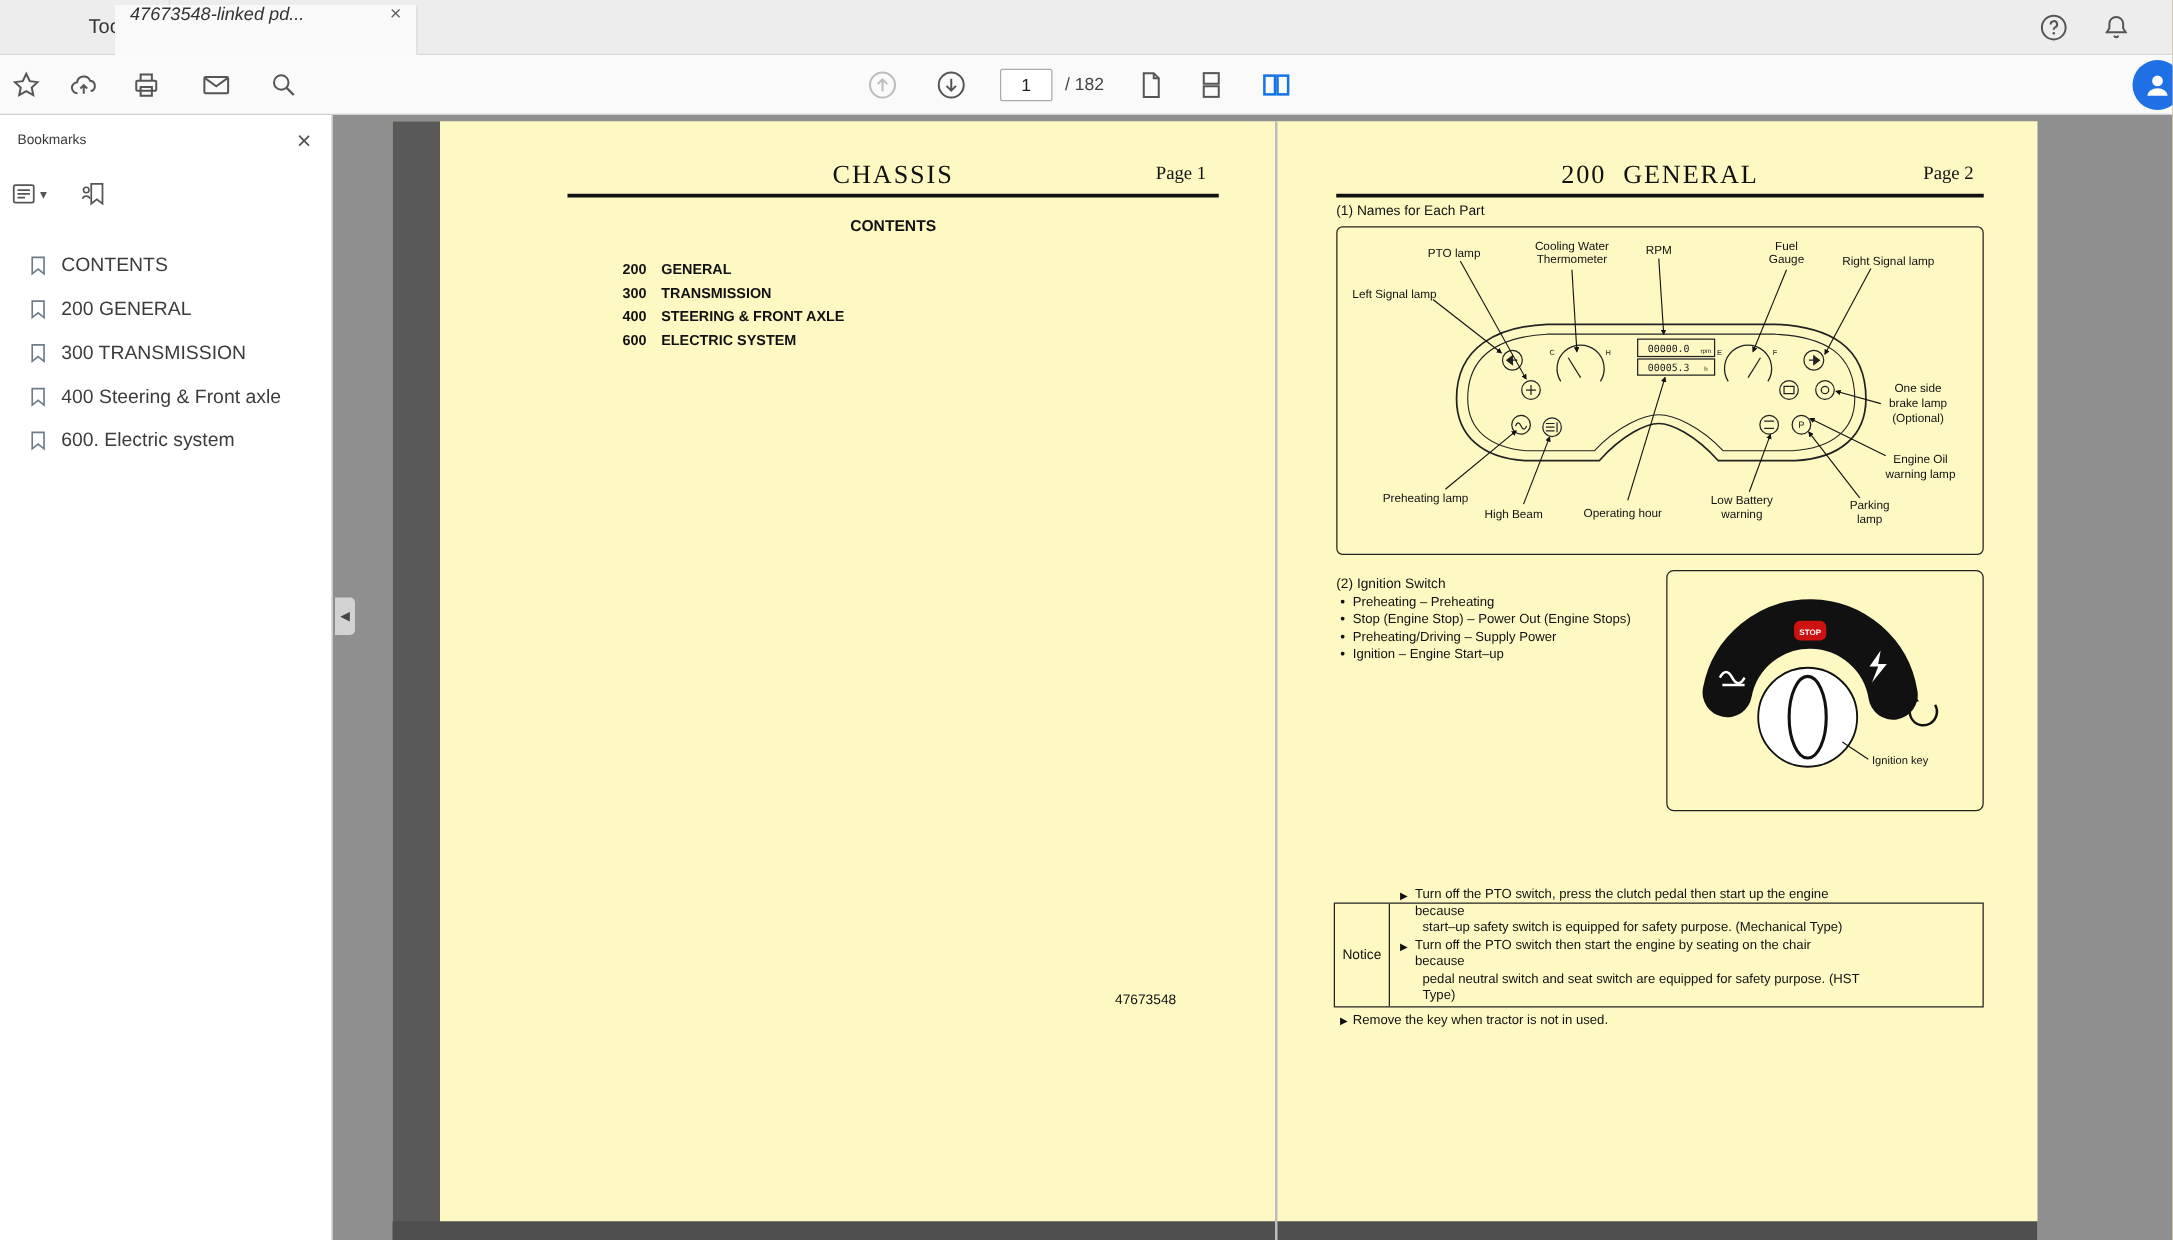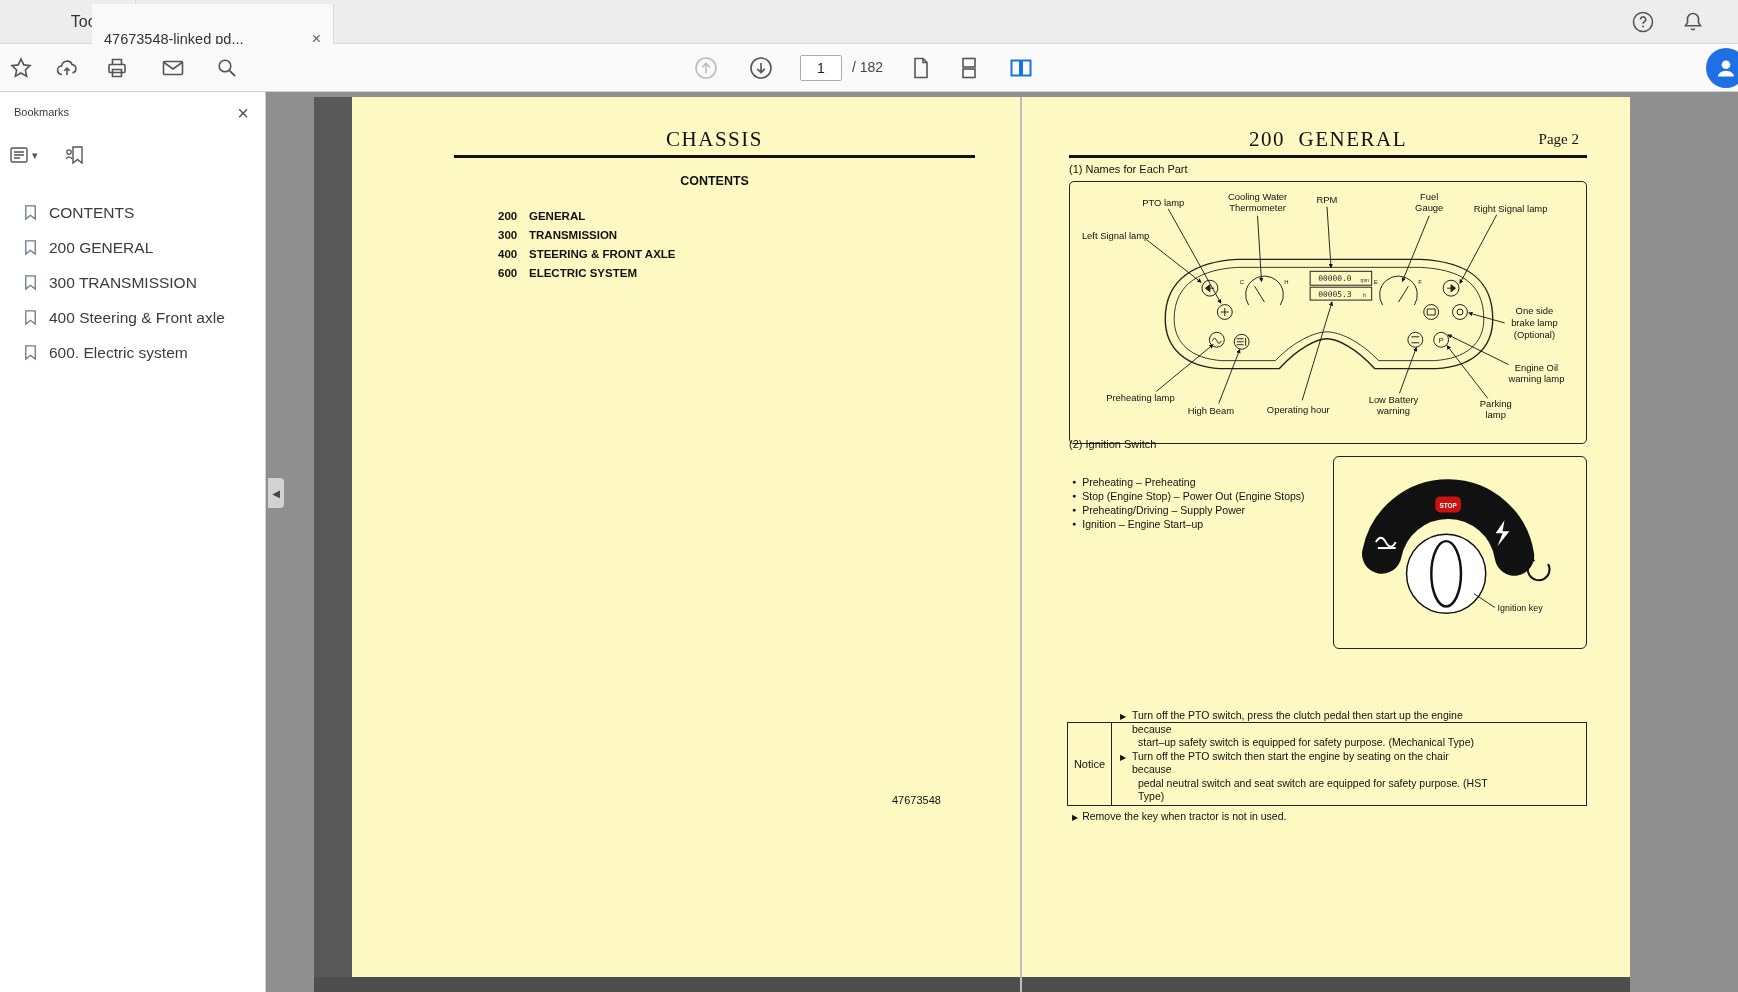--- a/index.html
+++ b/index.html
@@ -5,21 +5,21 @@
   * { margin:0; padding:0; box-sizing:border-box; }
   html,body { width:1738px; height:992px; overflow:hidden; }
   body { position:relative; font-family:"Liberation Sans",sans-serif; background:#8f8f8f; }
   svg { display:block; }
 
   
   .tabbar { position:absolute; left:0; top:0; width:1738px; height:44px; background:#ededed; border-bottom:1px solid #d8d8d8; }
   .tab-tools { position:absolute; left:0; top:0; width:92px; height:43px; display:flex; align-items:center; justify-content:center;
                font-size:16px; color:#333; border-right:1px solid #d8d8d8; cursor:pointer;margin-left:44px; }
   .tab-doc { position:absolute; left:92px; top:4px; width:242px; height:43px; background:#f9f9f9; border-right:1px solid #d8d8d8;
-             display:flex; align-items:flex-end; padding:0 12px; font-size:14.5px; color:#333; cursor:pointer; }
+             display:flex; align-items:flex-start; padding:0 12px; font-size:14.5px; color:#333; cursor:pointer;font-style:italic; }
   .tab-doc .close-x { margin-left:auto; font-size:16px; color:#666; cursor:pointer; line-height:1; }
   .tb-right { position:absolute; top:9px; width:26px; height:26px; cursor:pointer; }
   .tb-help { left:1630px; }
   .tb-bell { left:1680px; }
 
   
   .toolbar { position:absolute; left:0; top:44px; width:1738px; height:48px; background:#fafafa; border-bottom:1px solid #cfcfcf; }
   .tool-btn { position:absolute; top:11px; width:26px; height:26px; cursor:pointer; }
   .t-star { left:8px; } .t-cloud { left:54px; } .t-print { left:104px; } .t-mail { left:160px; } .t-zoom { left:214px; }
   .t-up { left:693px; } .t-down { left:748px; }
@@ -63,21 +63,21 @@
   .p1-contents { position:absolute; left:102px; top:77px; width:521px; text-align:center; font-size:12.5px; font-weight:bold; color:#111; }
   .p1-toc { position:absolute; left:146px; top:110px; font-size:11.5px; font-weight:bold; color:#111; line-height:19px; }
   .p1-toc .num { display:inline-block; width:31px; }
   .p1-docnum { position:absolute; left:540px; top:697px; font-size:11px; color:#111; }
 
   
   .p2-title { position:absolute; left:47px; top:30px; width:518px; text-align:center; white-space:pre; }
   .p2-pagelabel { position:absolute; left:47px; top:34px; width:518px; text-align:right; padding-right:8px; }
   .p2-rule { position:absolute; left:47px; top:58px; width:518px; height:3px; background:#111; }
   .p2-sec { position:absolute; left:47px; font-size:11px; color:#111; }
-  .p2-sec1 { top:66px; } .p2-sec2 { top:341px; }
+  .p2-sec1 { top:66px; } .p2-sec2 { top:364px; }
   .p2-panelbox { position:absolute; left:47px; top:84px; width:518px; height:263px; border:1.5px solid #222; border-radius:5px; }
   .p2-bullets { position:absolute; left:50px; top:378px; font-size:10.5px; color:#111; line-height:13.4px; }
   .p2-bullets .dot { font-size:7px; vertical-align:1.5px; margin-right:6px; }
   .p2-ignbox { position:absolute; left:311px; top:359px; width:254px; height:193px; border:1.5px solid #222; border-radius:6px; }
 
   .p2-notice { position:absolute; left:45px; top:625px; width:520px; height:84px; border:1px solid #222; }
   .notice-label { position:absolute; left:0; top:0; width:44px; height:100%; border-right:1px solid #222;
                   display:flex; align-items:center; justify-content:center; font-size:11px; color:#111; }
   .notice-text { position:absolute; left:52px; top:-14px; width:462px; font-size:10.5px; color:#111; line-height:13.5px; }
   .n-line { position:relative; padding-left:12px; }
@@ -244,20 +244,21 @@
   <span>◀</span>
 </div>
 
 <div class="spread">
   <div class="scan-left"></div>
   <div class="scan-bottom"></div>
   <div class="page-divider"></div>
 
   <div class="page1">
     <div class="p1-title serif-title">CHASSIS</div>
+    <div class="p1-pagelabel serif-pagenum">Page 1</div>
     <div class="p1-rule"></div>
     <div class="p1-contents">CONTENTS</div>
     <div class="p1-toc">
       <div><span class="num">200</span><span>GENERAL</span></div>
       <div><span class="num">300</span><span>TRANSMISSION</span></div>
       <div><span class="num">400</span><span>STEERING &amp; FRONT AXLE</span></div>
       <div><span class="num">600</span><span>ELECTRIC SYSTEM</span></div>
     </div>
     <div class="p1-docnum">47673548</div>
   </div>

